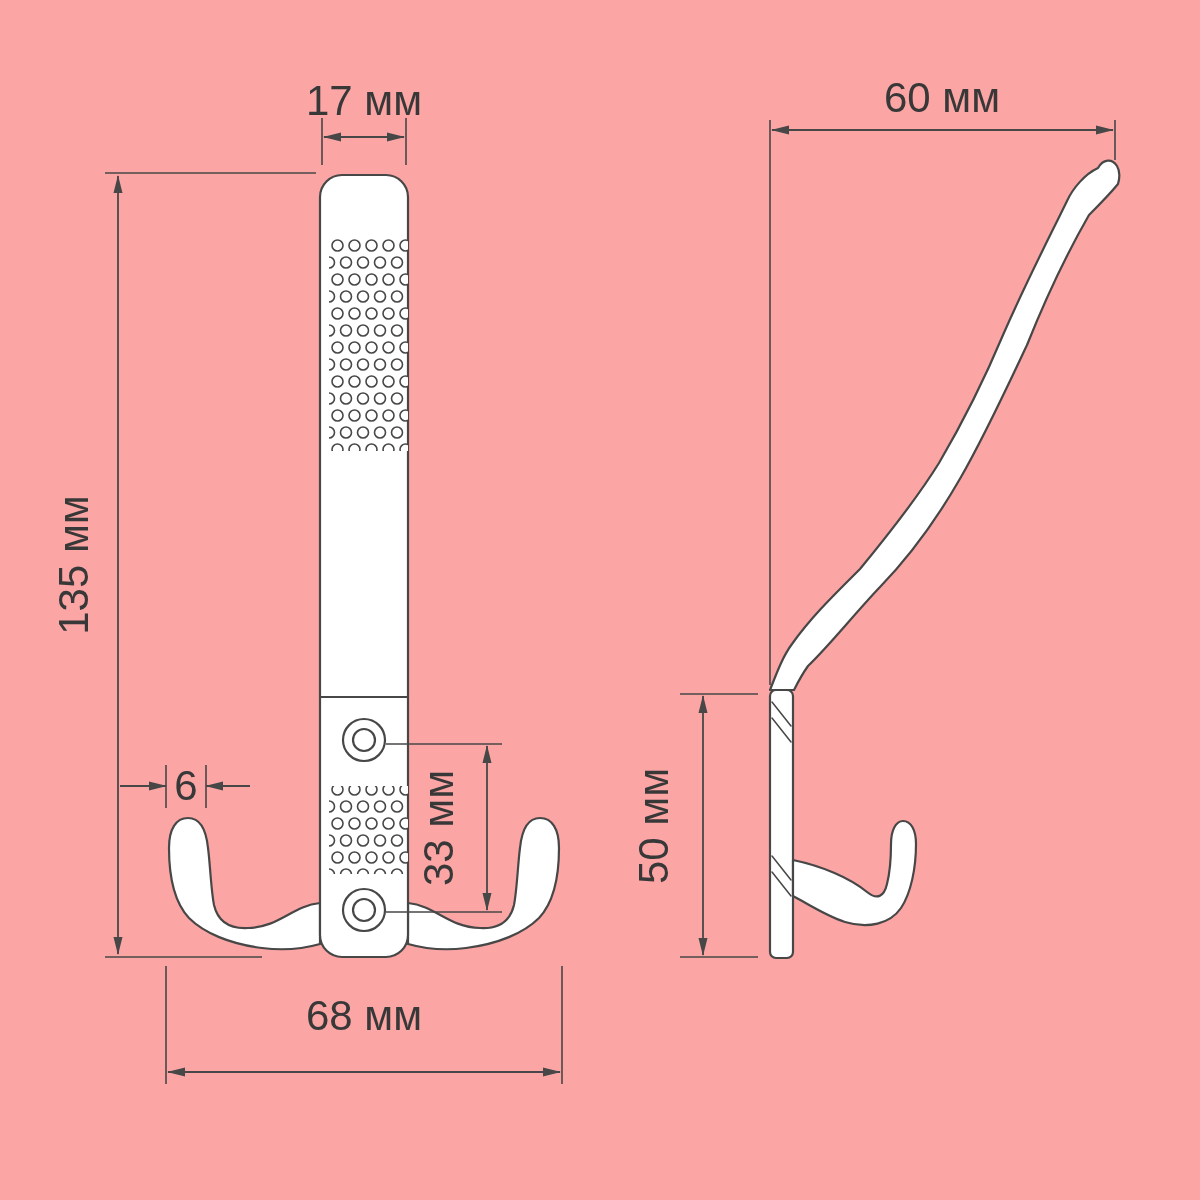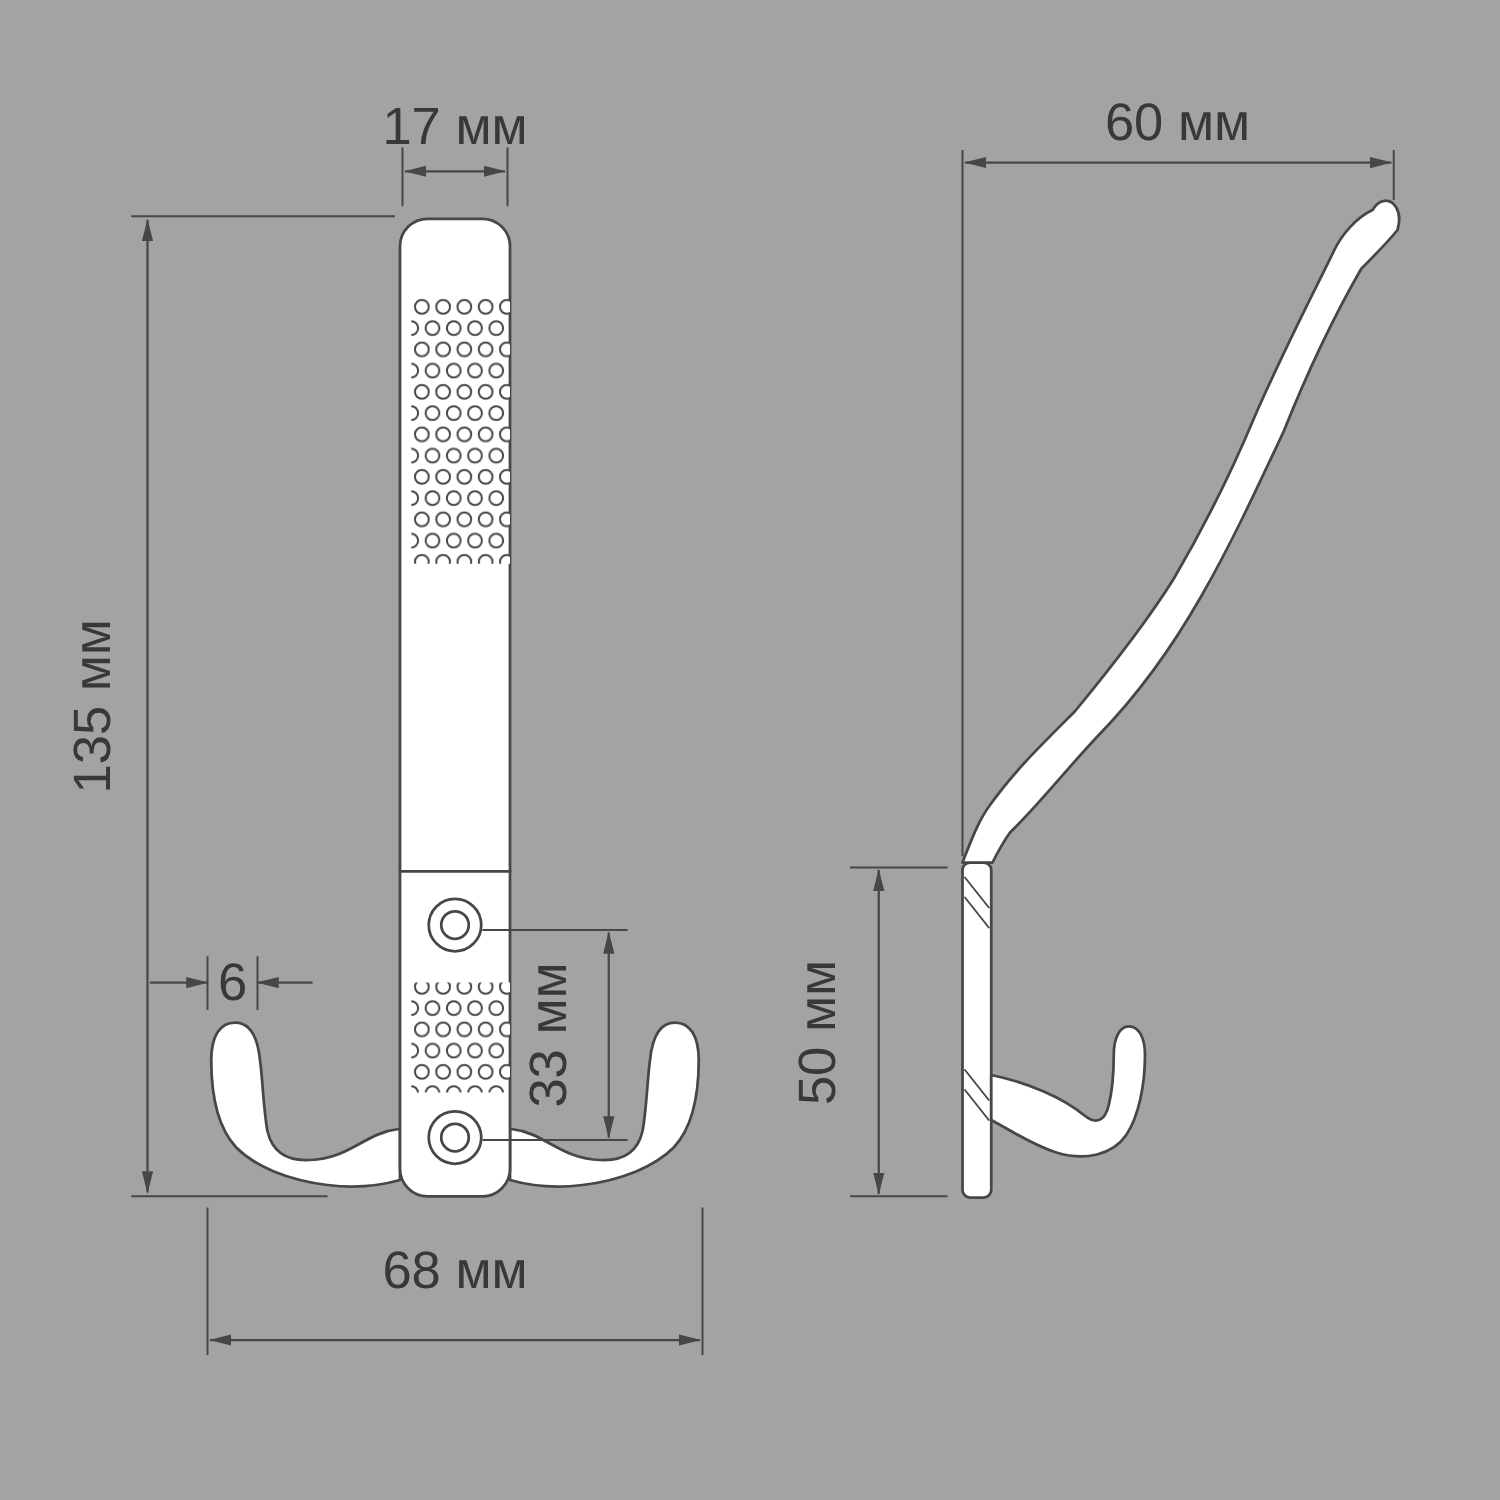--- a/index.html
+++ b/index.html
@@ -1,16 +1,16 @@
 <!DOCTYPE html>
 <html><head>
 <meta charset="utf-8">
 <style>
   html,body{margin:0;padding:0;background:#ffffff;}
-  .page{width:1200px;height:1200px;background:#a3a3a3;position:relative;overflow:hidden;}
+  .page{width:1200px;height:1200px;background:#fca5a5;position:relative;overflow:hidden;}
   svg{display:block;}
   .shape{fill:#ffffff;stroke:#474747;stroke-width:2.2;stroke-linejoin:round;stroke-linecap:round;}
   .sline{fill:none;stroke:#474747;stroke-width:2.2;stroke-linecap:round;}
   .thin{fill:none;stroke:#474747;stroke-width:1.5;stroke-linecap:round;}
   .dim-line{fill:none;stroke:#474747;stroke-width:1.8;}
   .ext-line{fill:none;stroke:#474747;stroke-width:1.6;}
   .dim-text{fill:#383838;font-family:"Liberation Sans",sans-serif;font-size:42px;}
   .dot{fill:#ffffff;stroke:#474747;stroke-width:1.6;}
   .arrow-head{fill:#474747;stroke:none;}
 </style>

